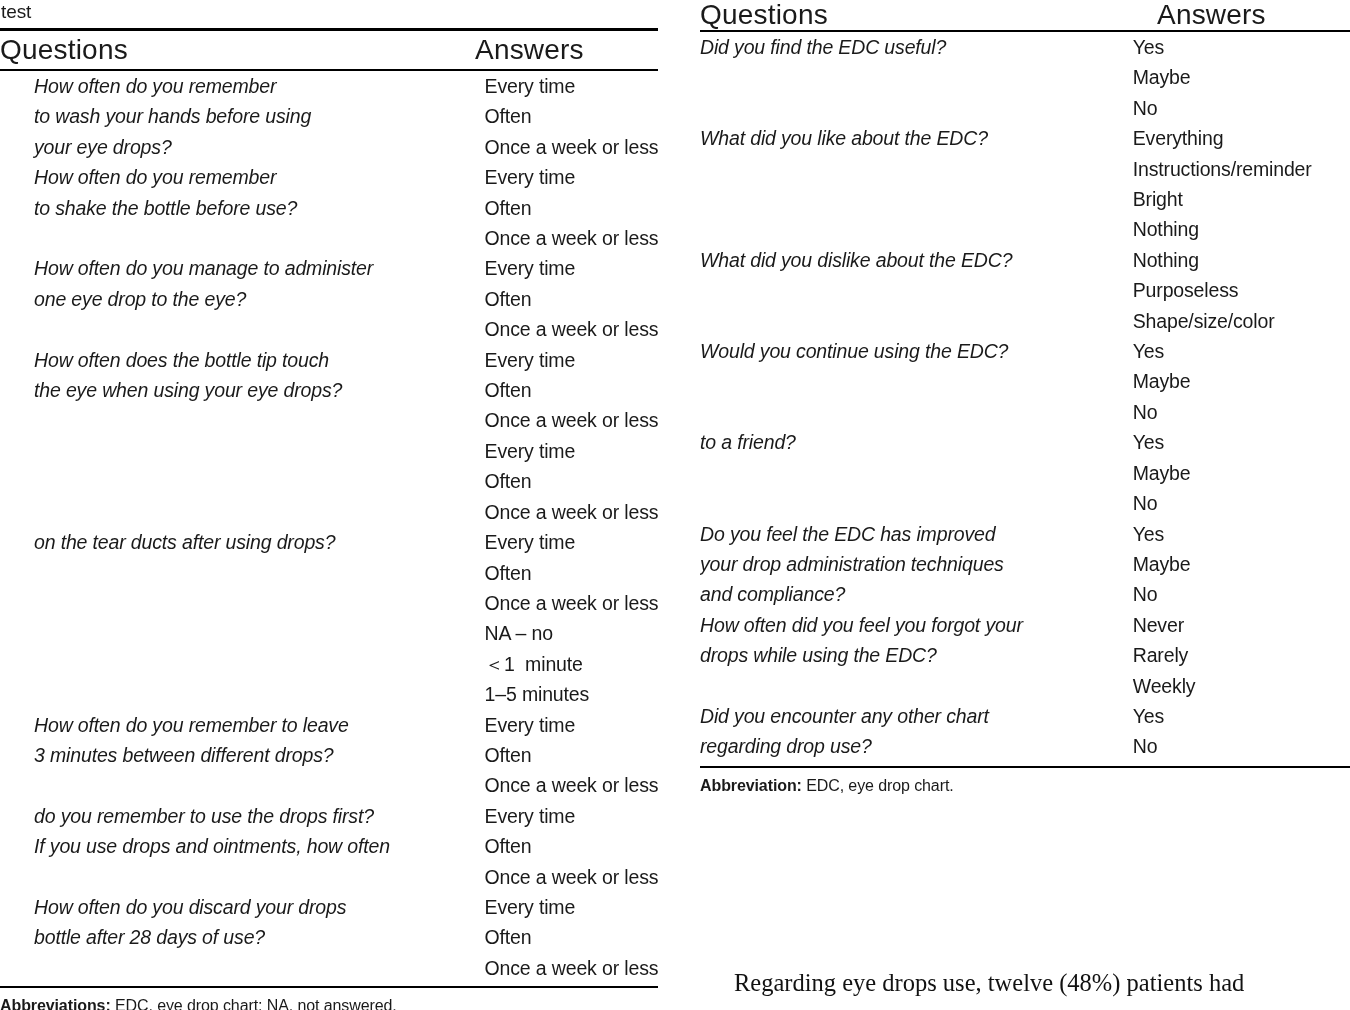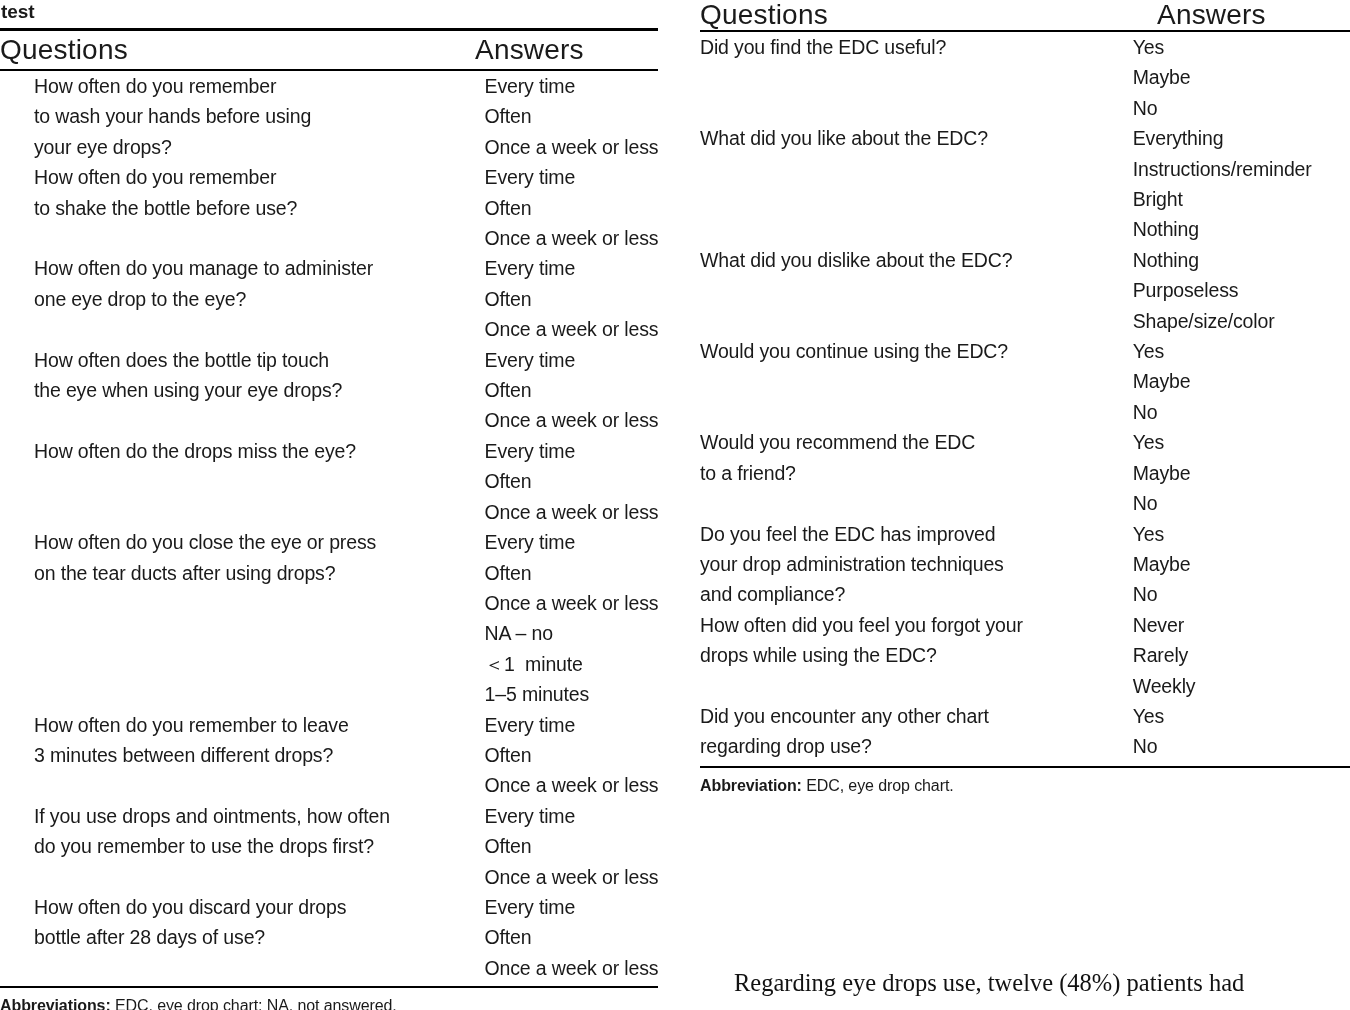--- a/index.html
+++ b/index.html
@@ -32,21 +32,21 @@
     position: absolute;
     left: 700px;
     top: 0px;
     width: 660px;
     height: 1010px;
   }
 
   
   .caption-tail {
     font-size: 19px;
-    font-weight: 700;
+    font-weight: 400;
     letter-spacing: -0.1px;
     line-height: 24px;
     padding-left: 1px;
     margin-bottom: 4px;
     white-space: nowrap;
   }
 
   .rule-thick {
     border-top: 3px solid #000;
     width: 658px;
@@ -76,21 +76,21 @@
   .trow {
     display: flex;
     align-items: flex-start;
   }
   .q-cell, .a-cell {
     font-size: 19.5px;
     line-height: 30.4px;
     letter-spacing: -0.15px;
     white-space: pre;
   }
-  .q-cell { width: 475px; }
+  .q-cell { width: 475px; font-style: italic; }
   .a-cell { width: 220px; }
 
   
   .col-left .q-cell { width: 475px; margin-left: 34px; }
   .col-left .a-cell { width: 185px; }
   .col-left .hdr-q { width: 475px; }
 
   
   .col-right .q-cell { width: 457px; }
   .col-right .a-cell { width: 240px; }
@@ -163,37 +163,37 @@
         </div>
         <div class="trow">
           <div class="q-cell"><div>How often do you manage to administer</div><div>one eye drop to the eye?</div><div class="spacer-line">&nbsp;</div></div>
           <div class="a-cell"><div>Every time</div><div>Often</div><div>Once a week or less</div></div>
         </div>
         <div class="trow">
           <div class="q-cell"><div>How often does the bottle tip touch</div><div>the eye when using your eye drops?</div><div class="spacer-line">&nbsp;</div></div>
           <div class="a-cell"><div>Every time</div><div>Often</div><div>Once a week or less</div></div>
         </div>
         <div class="trow">
-          <div class="q-cell"><div>How often do the drops miss the eye?</div><div class="spacer-line">&nbsp;</div><div class="spacer-line">&nbsp;</div></div>
-          <div class="a-cell"><div>Every time</div><div>Often</div><div>Once a week or less</div></div>
-        </div>
-        <div class="trow">
-          <div class="q-cell"><div>How often do you close the eye or press</div><div>on the tear ducts after using drops?</div><div class="spacer-line">&nbsp;</div></div>
+          <div class="q-cell"><div class="spacer-line">&nbsp;</div><div class="spacer-line">&nbsp;</div></div>
+          <div class="a-cell"><div>Every time</div><div>Often</div><div>Once a week or less</div></div>
+        </div>
+        <div class="trow">
+          <div class="q-cell"><div>on the tear ducts after using drops?</div><div class="spacer-line">&nbsp;</div></div>
           <div class="a-cell"><div>Every time</div><div>Often</div><div>Once a week or less</div></div>
         </div>
         <div class="trow">
           <div class="q-cell"><div class="spacer-line">&nbsp;</div><div class="spacer-line">&nbsp;</div></div>
           <div class="a-cell"><div>NA – no</div><div>＜1  minute</div><div>1–5 minutes</div></div>
         </div>
         <div class="trow">
           <div class="q-cell"><div>How often do you remember to leave</div><div>3 minutes between different drops?</div><div class="spacer-line">&nbsp;</div></div>
           <div class="a-cell"><div>Every time</div><div>Often</div><div>Once a week or less</div></div>
         </div>
         <div class="trow">
-          <div class="q-cell"><div>If you use drops and ointments, how often</div><div>do you remember to use the drops first?</div><div class="spacer-line">&nbsp;</div></div>
+          <div class="q-cell"><div>do you remember to use the drops first?</div><div>If you use drops and ointments, how often</div><div class="spacer-line">&nbsp;</div></div>
           <div class="a-cell"><div>Every time</div><div>Often</div><div>Once a week or less</div></div>
         </div>
         <div class="trow">
           <div class="q-cell"><div>How often do you discard your drops</div><div>bottle after 28 days of use?</div><div class="spacer-line">&nbsp;</div></div>
           <div class="a-cell"><div>Every time</div><div>Often</div><div>Once a week or less</div></div>
         </div>
       </div>
 
     <div class="rule-thin" style="margin-top:3px;"></div>
 
@@ -222,21 +222,21 @@
         </div>
         <div class="trow">
           <div class="q-cell"><div>What did you dislike about the EDC?</div><div class="spacer-line">&nbsp;</div><div class="spacer-line">&nbsp;</div></div>
           <div class="a-cell"><div>Nothing</div><div>Purposeless</div><div>Shape/size/color</div></div>
         </div>
         <div class="trow">
           <div class="q-cell"><div>Would you continue using the EDC?</div><div class="spacer-line">&nbsp;</div><div class="spacer-line">&nbsp;</div></div>
           <div class="a-cell"><div>Yes</div><div>Maybe</div><div>No</div></div>
         </div>
         <div class="trow">
-          <div class="q-cell"><div>Would you recommend the EDC</div><div>to a friend?</div><div class="spacer-line">&nbsp;</div></div>
+          <div class="q-cell"><div>to a friend?</div><div class="spacer-line">&nbsp;</div></div>
           <div class="a-cell"><div>Yes</div><div>Maybe</div><div>No</div></div>
         </div>
         <div class="trow">
           <div class="q-cell"><div>Do you feel the EDC has improved</div><div>your drop administration techniques</div><div>and compliance?</div></div>
           <div class="a-cell"><div>Yes</div><div>Maybe</div><div>No</div></div>
         </div>
         <div class="trow">
           <div class="q-cell"><div>How often did you feel you forgot your</div><div>drops while using the EDC?</div><div class="spacer-line">&nbsp;</div></div>
           <div class="a-cell"><div>Never</div><div>Rarely</div><div>Weekly</div></div>
         </div>

